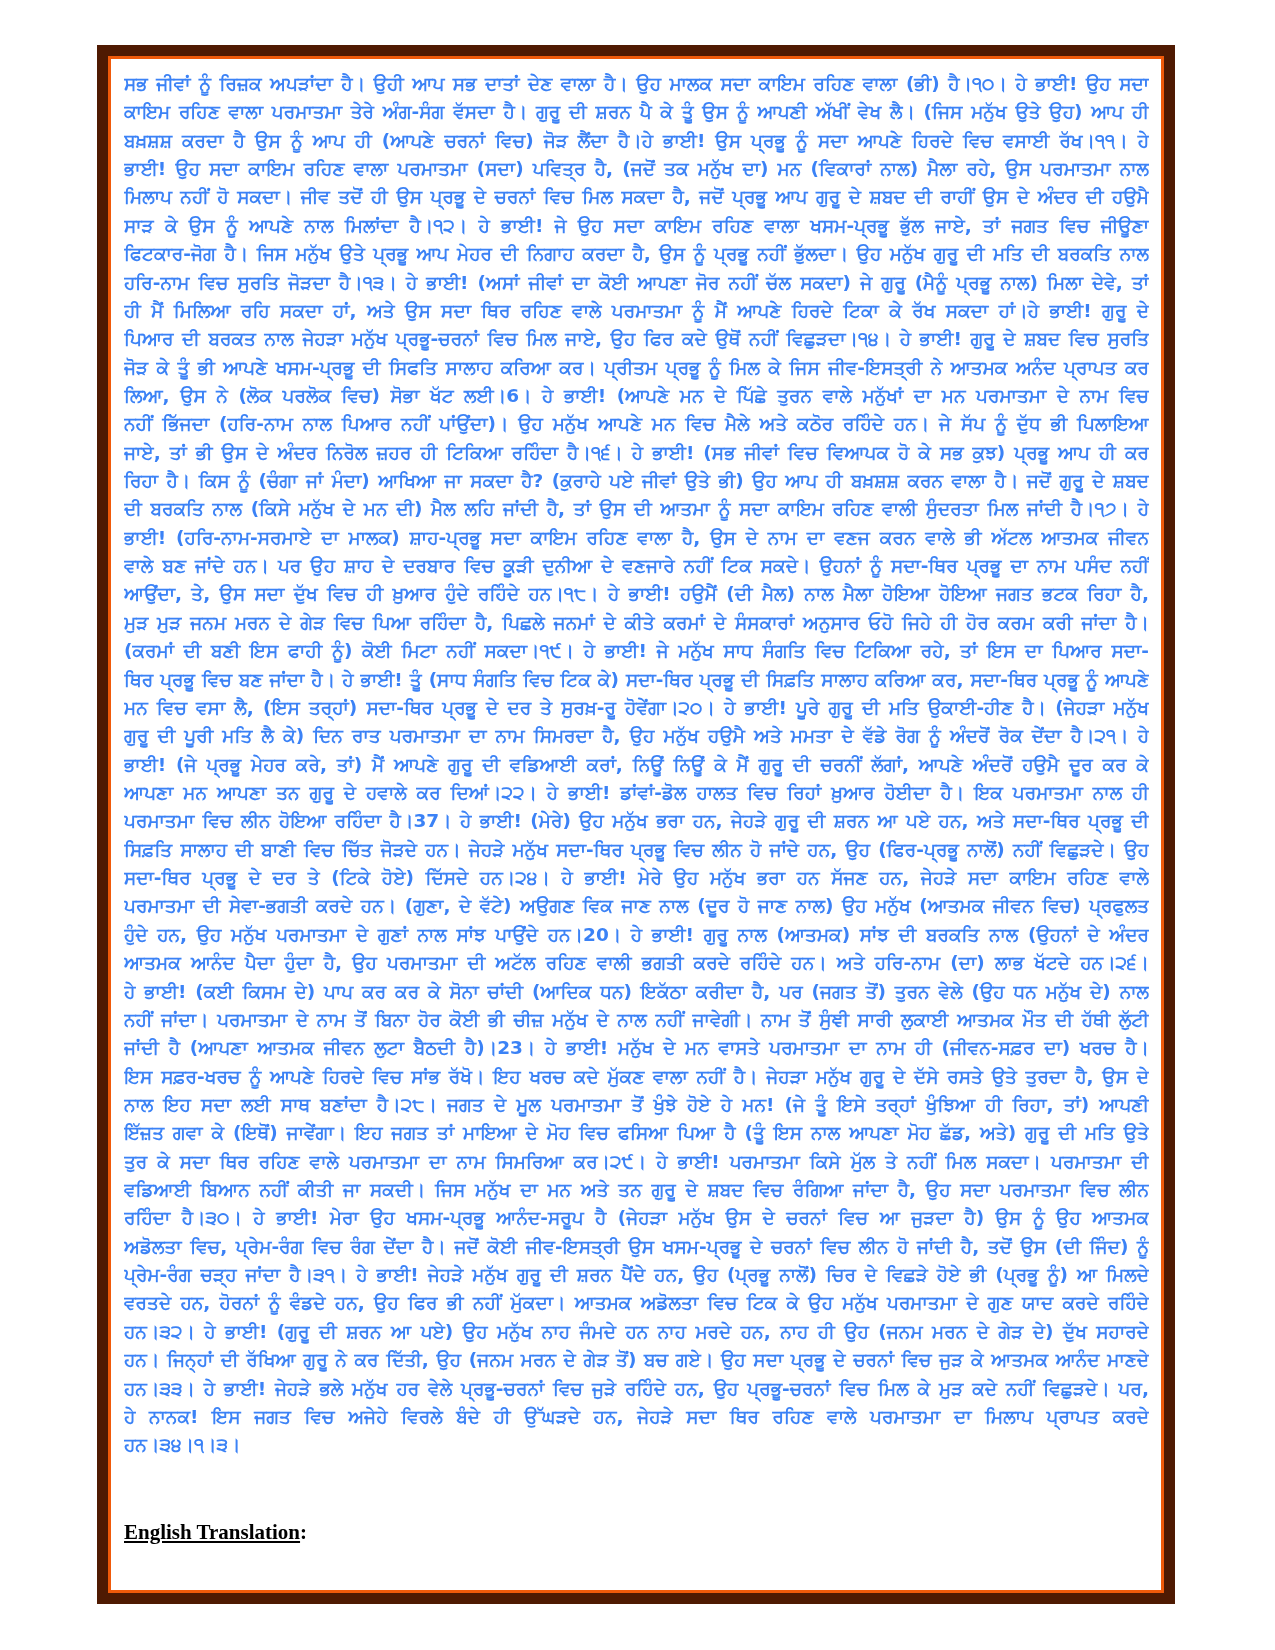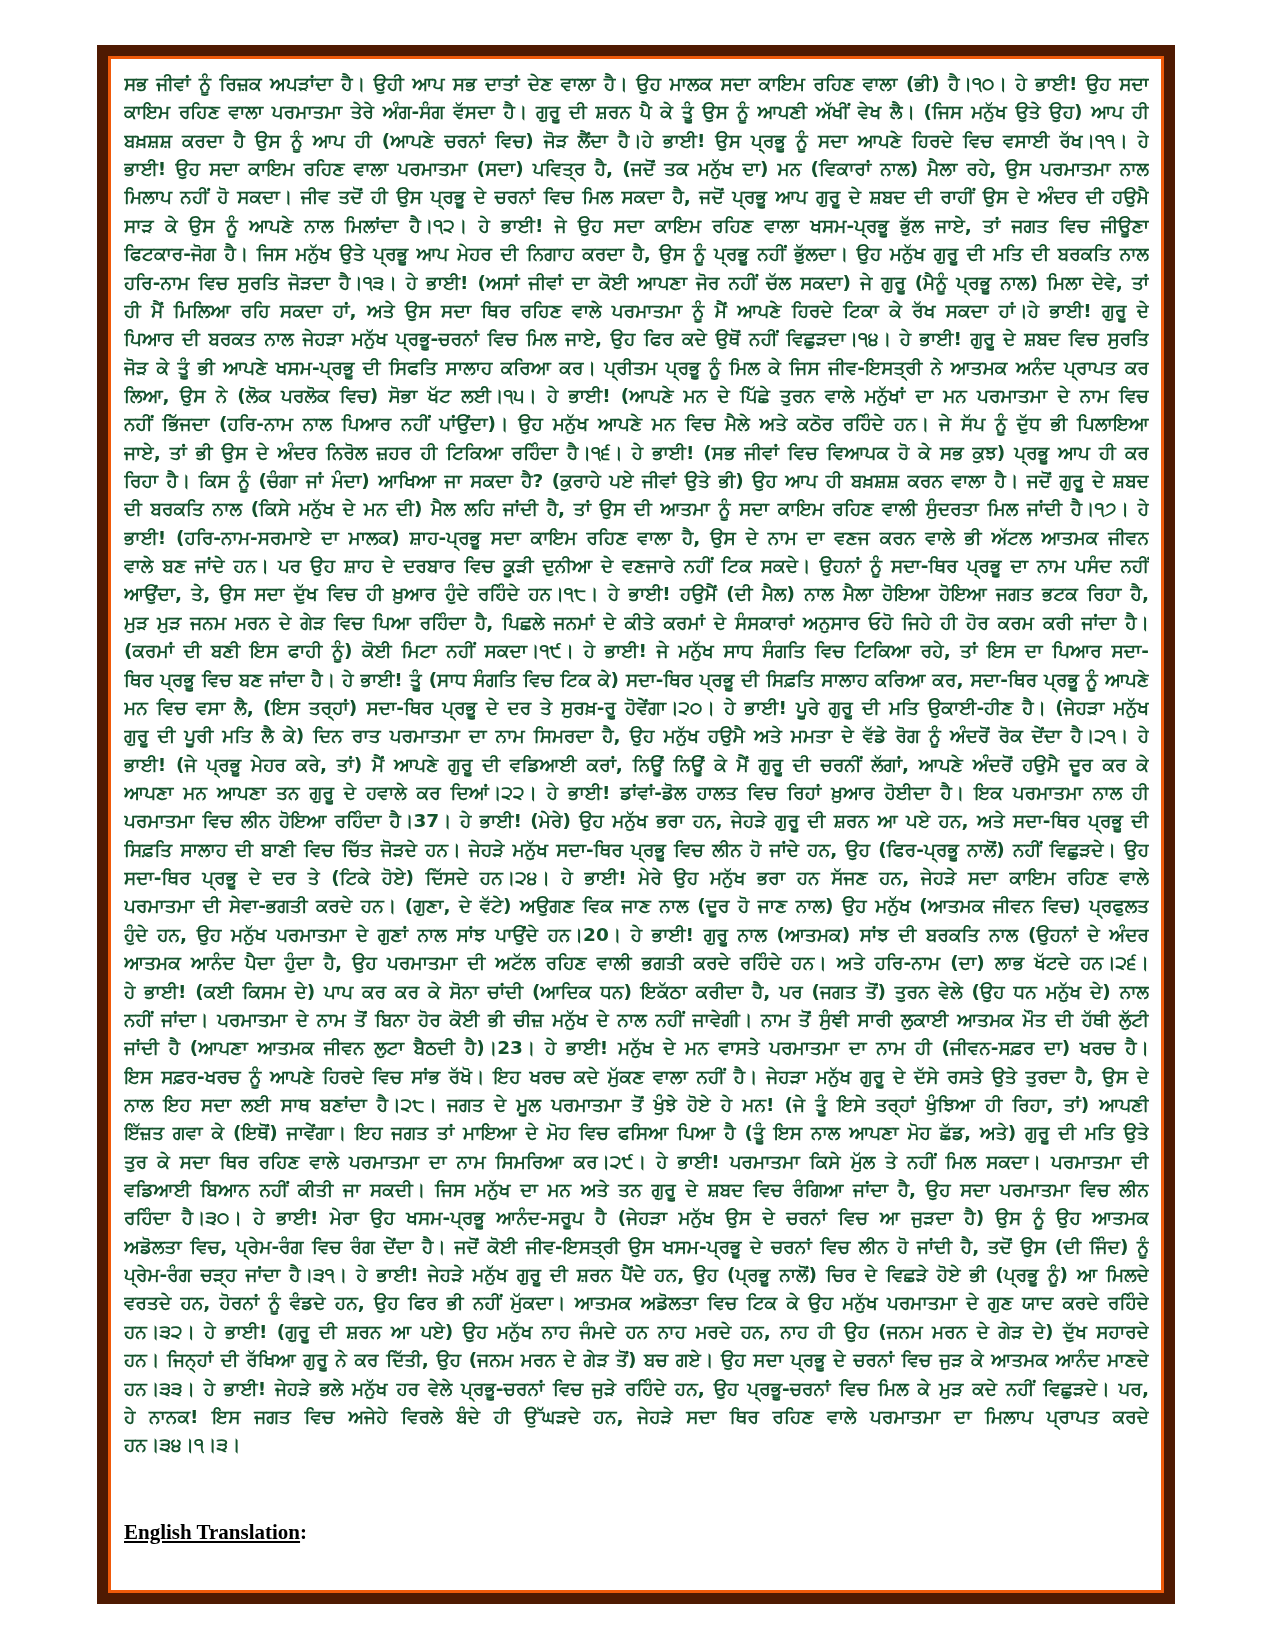--- a/index.html
+++ b/index.html
@@ -9,21 +9,21 @@
     box-sizing:border-box; border:11px solid #4f1a02;
     background:linear-gradient(90deg,#6a2a08,#4a1500);
   }
   .frame-inner {
     position:absolute; left:0; top:0; right:0; bottom:0;
     box-sizing:border-box; border:3px solid #f05a0a; background:#ffffff;
   }
   .content {
     position:absolute; left:124px; top:70px; width:1025px;
     font-family:"DejaVu Sans", sans-serif; font-weight:bold;
-    font-size:18.5px; color:#14532d;
+    font-size:18.5px; color:#3b82f6;
   }
   .line {
     height:28.36px; line-height:28.36px; white-space:nowrap;
     text-align:justify; text-align-last:justify; overflow:hidden;
   }
   .line.last { text-align-last:left; }
   .english-label {
     position:absolute; left:124px; top:1520px;
     font-family:"Liberation Serif", serif; font-weight:bold; font-size:21px; color:#000;text-align:right;
   }
@@ -41,21 +41,21 @@
     <div class="line">ਕਾਇਮ ਰਹਿਣ ਵਾਲਾ ਪਰਮਾਤਮਾ ਤੇਰੇ ਅੰਗ-ਸੰਗ ਵੱਸਦਾ ਹੈ। ਗੁਰੂ ਦੀ ਸ਼ਰਨ ਪੈ ਕੇ ਤੂੰ ਉਸ ਨੂੰ ਆਪਣੀ ਅੱਖੀਂ ਵੇਖ ਲੈ। (ਜਿਸ ਮਨੁੱਖ ਉਤੇ ਉਹ) ਆਪ ਹੀ</div>
     <div class="line">ਬਖ਼ਸ਼ਸ਼ ਕਰਦਾ ਹੈ ਉਸ ਨੂੰ ਆਪ ਹੀ (ਆਪਣੇ ਚਰਨਾਂ ਵਿਚ) ਜੋੜ ਲੈਂਦਾ ਹੈ।ਹੇ ਭਾਈ! ਉਸ ਪ੍ਰਭੂ ਨੂੰ ਸਦਾ ਆਪਣੇ ਹਿਰਦੇ ਵਿਚ ਵਸਾਈ ਰੱਖ।੧੧। ਹੇ</div>
     <div class="line">ਭਾਈ! ਉਹ ਸਦਾ ਕਾਇਮ ਰਹਿਣ ਵਾਲਾ ਪਰਮਾਤਮਾ (ਸਦਾ) ਪਵਿਤ੍ਰ ਹੈ, (ਜਦੋਂ ਤਕ ਮਨੁੱਖ ਦਾ) ਮਨ (ਵਿਕਾਰਾਂ ਨਾਲ) ਮੈਲਾ ਰਹੇ, ਉਸ ਪਰਮਾਤਮਾ ਨਾਲ</div>
     <div class="line">ਮਿਲਾਪ ਨਹੀਂ ਹੋ ਸਕਦਾ। ਜੀਵ ਤਦੋਂ ਹੀ ਉਸ ਪ੍ਰਭੂ ਦੇ ਚਰਨਾਂ ਵਿਚ ਮਿਲ ਸਕਦਾ ਹੈ, ਜਦੋਂ ਪ੍ਰਭੂ ਆਪ ਗੁਰੂ ਦੇ ਸ਼ਬਦ ਦੀ ਰਾਹੀਂ ਉਸ ਦੇ ਅੰਦਰ ਦੀ ਹਉਮੈ</div>
     <div class="line">ਸਾੜ ਕੇ ਉਸ ਨੂੰ ਆਪਣੇ ਨਾਲ ਮਿਲਾਂਦਾ ਹੈ।੧੨। ਹੇ ਭਾਈ! ਜੇ ਉਹ ਸਦਾ ਕਾਇਮ ਰਹਿਣ ਵਾਲਾ ਖਸਮ-ਪ੍ਰਭੂ ਭੁੱਲ ਜਾਏ, ਤਾਂ ਜਗਤ ਵਿਚ ਜੀਊਣਾ</div>
     <div class="line">ਫਿਟਕਾਰ-ਜੋਗ ਹੈ। ਜਿਸ ਮਨੁੱਖ ਉਤੇ ਪ੍ਰਭੂ ਆਪ ਮੇਹਰ ਦੀ ਨਿਗਾਹ ਕਰਦਾ ਹੈ, ਉਸ ਨੂੰ ਪ੍ਰਭੂ ਨਹੀਂ ਭੁੱਲਦਾ। ਉਹ ਮਨੁੱਖ ਗੁਰੂ ਦੀ ਮਤਿ ਦੀ ਬਰਕਤਿ ਨਾਲ</div>
     <div class="line">ਹਰਿ-ਨਾਮ ਵਿਚ ਸੁਰਤਿ ਜੋੜਦਾ ਹੈ।੧੩। ਹੇ ਭਾਈ! (ਅਸਾਂ ਜੀਵਾਂ ਦਾ ਕੋਈ ਆਪਣਾ ਜੋਰ ਨਹੀਂ ਚੱਲ ਸਕਦਾ) ਜੇ ਗੁਰੂ (ਮੈਨੂੰ ਪ੍ਰਭੂ ਨਾਲ) ਮਿਲਾ ਦੇਵੇ, ਤਾਂ</div>
     <div class="line">ਹੀ ਮੈਂ ਮਿਲਿਆ ਰਹਿ ਸਕਦਾ ਹਾਂ, ਅਤੇ ਉਸ ਸਦਾ ਥਿਰ ਰਹਿਣ ਵਾਲੇ ਪਰਮਾਤਮਾ ਨੂੰ ਮੈਂ ਆਪਣੇ ਹਿਰਦੇ ਟਿਕਾ ਕੇ ਰੱਖ ਸਕਦਾ ਹਾਂ।ਹੇ ਭਾਈ! ਗੁਰੂ ਦੇ</div>
     <div class="line">ਪਿਆਰ ਦੀ ਬਰਕਤ ਨਾਲ ਜੇਹੜਾ ਮਨੁੱਖ ਪ੍ਰਭੂ-ਚਰਨਾਂ ਵਿਚ ਮਿਲ ਜਾਏ, ਉਹ ਫਿਰ ਕਦੇ ਉਥੋਂ ਨਹੀਂ ਵਿਛੁੜਦਾ।੧੪। ਹੇ ਭਾਈ! ਗੁਰੂ ਦੇ ਸ਼ਬਦ ਵਿਚ ਸੁਰਤਿ</div>
     <div class="line">ਜੋੜ ਕੇ ਤੂੰ ਭੀ ਆਪਣੇ ਖਸਮ-ਪ੍ਰਭੂ ਦੀ ਸਿਫਤਿ ਸਾਲਾਹ ਕਰਿਆ ਕਰ। ਪ੍ਰੀਤਮ ਪ੍ਰਭੂ ਨੂੰ ਮਿਲ ਕੇ ਜਿਸ ਜੀਵ-ਇਸਤ੍ਰੀ ਨੇ ਆਤਮਕ ਅਨੰਦ ਪ੍ਰਾਪਤ ਕਰ</div>
-    <div class="line">ਲਿਆ, ਉਸ ਨੇ (ਲੋਕ ਪਰਲੋਕ ਵਿਚ) ਸੋਭਾ ਖੱਟ ਲਈ।੧੫। ਹੇ ਭਾਈ! (ਆਪਣੇ ਮਨ ਦੇ ਪਿੱਛੇ ਤੁਰਨ ਵਾਲੇ ਮਨੁੱਖਾਂ ਦਾ ਮਨ ਪਰਮਾਤਮਾ ਦੇ ਨਾਮ ਵਿਚ</div>
+    <div class="line">ਲਿਆ, ਉਸ ਨੇ (ਲੋਕ ਪਰਲੋਕ ਵਿਚ) ਸੋਭਾ ਖੱਟ ਲਈ।6। ਹੇ ਭਾਈ! (ਆਪਣੇ ਮਨ ਦੇ ਪਿੱਛੇ ਤੁਰਨ ਵਾਲੇ ਮਨੁੱਖਾਂ ਦਾ ਮਨ ਪਰਮਾਤਮਾ ਦੇ ਨਾਮ ਵਿਚ</div>
     <div class="line">ਨਹੀਂ ਭਿੱਜਦਾ (ਹਰਿ-ਨਾਮ ਨਾਲ ਪਿਆਰ ਨਹੀਂ ਪਾਂਉਂਦਾ)। ਉਹ ਮਨੁੱਖ ਆਪਣੇ ਮਨ ਵਿਚ ਮੈਲੇ ਅਤੇ ਕਠੋਰ ਰਹਿੰਦੇ ਹਨ। ਜੇ ਸੱਪ ਨੂੰ ਦੁੱਧ ਭੀ ਪਿਲਾਇਆ</div>
     <div class="line">ਜਾਏ, ਤਾਂ ਭੀ ਉਸ ਦੇ ਅੰਦਰ ਨਿਰੋਲ ਜ਼ਹਰ ਹੀ ਟਿਕਿਆ ਰਹਿੰਦਾ ਹੈ।੧੬। ਹੇ ਭਾਈ! (ਸਭ ਜੀਵਾਂ ਵਿਚ ਵਿਆਪਕ ਹੋ ਕੇ ਸਭ ਕੁਝ) ਪ੍ਰਭੂ ਆਪ ਹੀ ਕਰ</div>
     <div class="line">ਰਿਹਾ ਹੈ। ਕਿਸ ਨੂੰ (ਚੰਗਾ ਜਾਂ ਮੰਦਾ) ਆਖਿਆ ਜਾ ਸਕਦਾ ਹੈ? (ਕੁਰਾਹੇ ਪਏ ਜੀਵਾਂ ਉਤੇ ਭੀ) ਉਹ ਆਪ ਹੀ ਬਖ਼ਸ਼ਸ਼ ਕਰਨ ਵਾਲਾ ਹੈ। ਜਦੋਂ ਗੁਰੂ ਦੇ ਸ਼ਬਦ</div>
     <div class="line">ਦੀ ਬਰਕਤਿ ਨਾਲ (ਕਿਸੇ ਮਨੁੱਖ ਦੇ ਮਨ ਦੀ) ਮੈਲ ਲਹਿ ਜਾਂਦੀ ਹੈ, ਤਾਂ ਉਸ ਦੀ ਆਤਮਾ ਨੂੰ ਸਦਾ ਕਾਇਮ ਰਹਿਣ ਵਾਲੀ ਸੁੰਦਰਤਾ ਮਿਲ ਜਾਂਦੀ ਹੈ।੧੭। ਹੇ</div>
     <div class="line">ਭਾਈ! (ਹਰਿ-ਨਾਮ-ਸਰਮਾਏ ਦਾ ਮਾਲਕ) ਸ਼ਾਹ-ਪ੍ਰਭੂ ਸਦਾ ਕਾਇਮ ਰਹਿਣ ਵਾਲਾ ਹੈ, ਉਸ ਦੇ ਨਾਮ ਦਾ ਵਣਜ ਕਰਨ ਵਾਲੇ ਭੀ ਅੱਟਲ ਆਤਮਕ ਜੀਵਨ</div>
     <div class="line">ਵਾਲੇ ਬਣ ਜਾਂਦੇ ਹਨ। ਪਰ ਉਹ ਸ਼ਾਹ ਦੇ ਦਰਬਾਰ ਵਿਚ ਕੂੜੀ ਦੁਨੀਆ ਦੇ ਵਣਜਾਰੇ ਨਹੀਂ ਟਿਕ ਸਕਦੇ। ਉਹਨਾਂ ਨੂੰ ਸਦਾ-ਥਿਰ ਪ੍ਰਭੂ ਦਾ ਨਾਮ ਪਸੰਦ ਨਹੀਂ</div>
     <div class="line">ਆਉਂਦਾ, ਤੇ, ਉਸ ਸਦਾ ਦੁੱਖ ਵਿਚ ਹੀ ਖ਼ੁਆਰ ਹੁੰਦੇ ਰਹਿੰਦੇ ਹਨ।੧੮। ਹੇ ਭਾਈ! ਹਉਮੈਂ (ਦੀ ਮੈਲ) ਨਾਲ ਮੈਲਾ ਹੋਇਆ ਹੋਇਆ ਜਗਤ ਭਟਕ ਰਿਹਾ ਹੈ,</div>
     <div class="line">ਮੁੜ ਮੁੜ ਜਨਮ ਮਰਨ ਦੇ ਗੇੜ ਵਿਚ ਪਿਆ ਰਹਿੰਦਾ ਹੈ, ਪਿਛਲੇ ਜਨਮਾਂ ਦੇ ਕੀਤੇ ਕਰਮਾਂ ਦੇ ਸੰਸਕਾਰਾਂ ਅਨੁਸਾਰ ਓਹੋ ਜਿਹੇ ਹੀ ਹੋਰ ਕਰਮ ਕਰੀ ਜਾਂਦਾ ਹੈ।</div>
     <div class="line">(ਕਰਮਾਂ ਦੀ ਬਣੀ ਇਸ ਫਾਹੀ ਨੂੰ) ਕੋਈ ਮਿਟਾ ਨਹੀਂ ਸਕਦਾ।੧੯। ਹੇ ਭਾਈ! ਜੇ ਮਨੁੱਖ ਸਾਧ ਸੰਗਤਿ ਵਿਚ ਟਿਕਿਆ ਰਹੇ, ਤਾਂ ਇਸ ਦਾ ਪਿਆਰ ਸਦਾ-</div>
     <div class="line">ਥਿਰ ਪ੍ਰਭੂ ਵਿਚ ਬਣ ਜਾਂਦਾ ਹੈ। ਹੇ ਭਾਈ! ਤੂੰ (ਸਾਧ ਸੰਗਤਿ ਵਿਚ ਟਿਕ ਕੇ) ਸਦਾ-ਥਿਰ ਪ੍ਰਭੂ ਦੀ ਸਿਫ਼ਤਿ ਸਾਲਾਹ ਕਰਿਆ ਕਰ, ਸਦਾ-ਥਿਰ ਪ੍ਰਭੂ ਨੂੰ ਆਪਣੇ</div>

